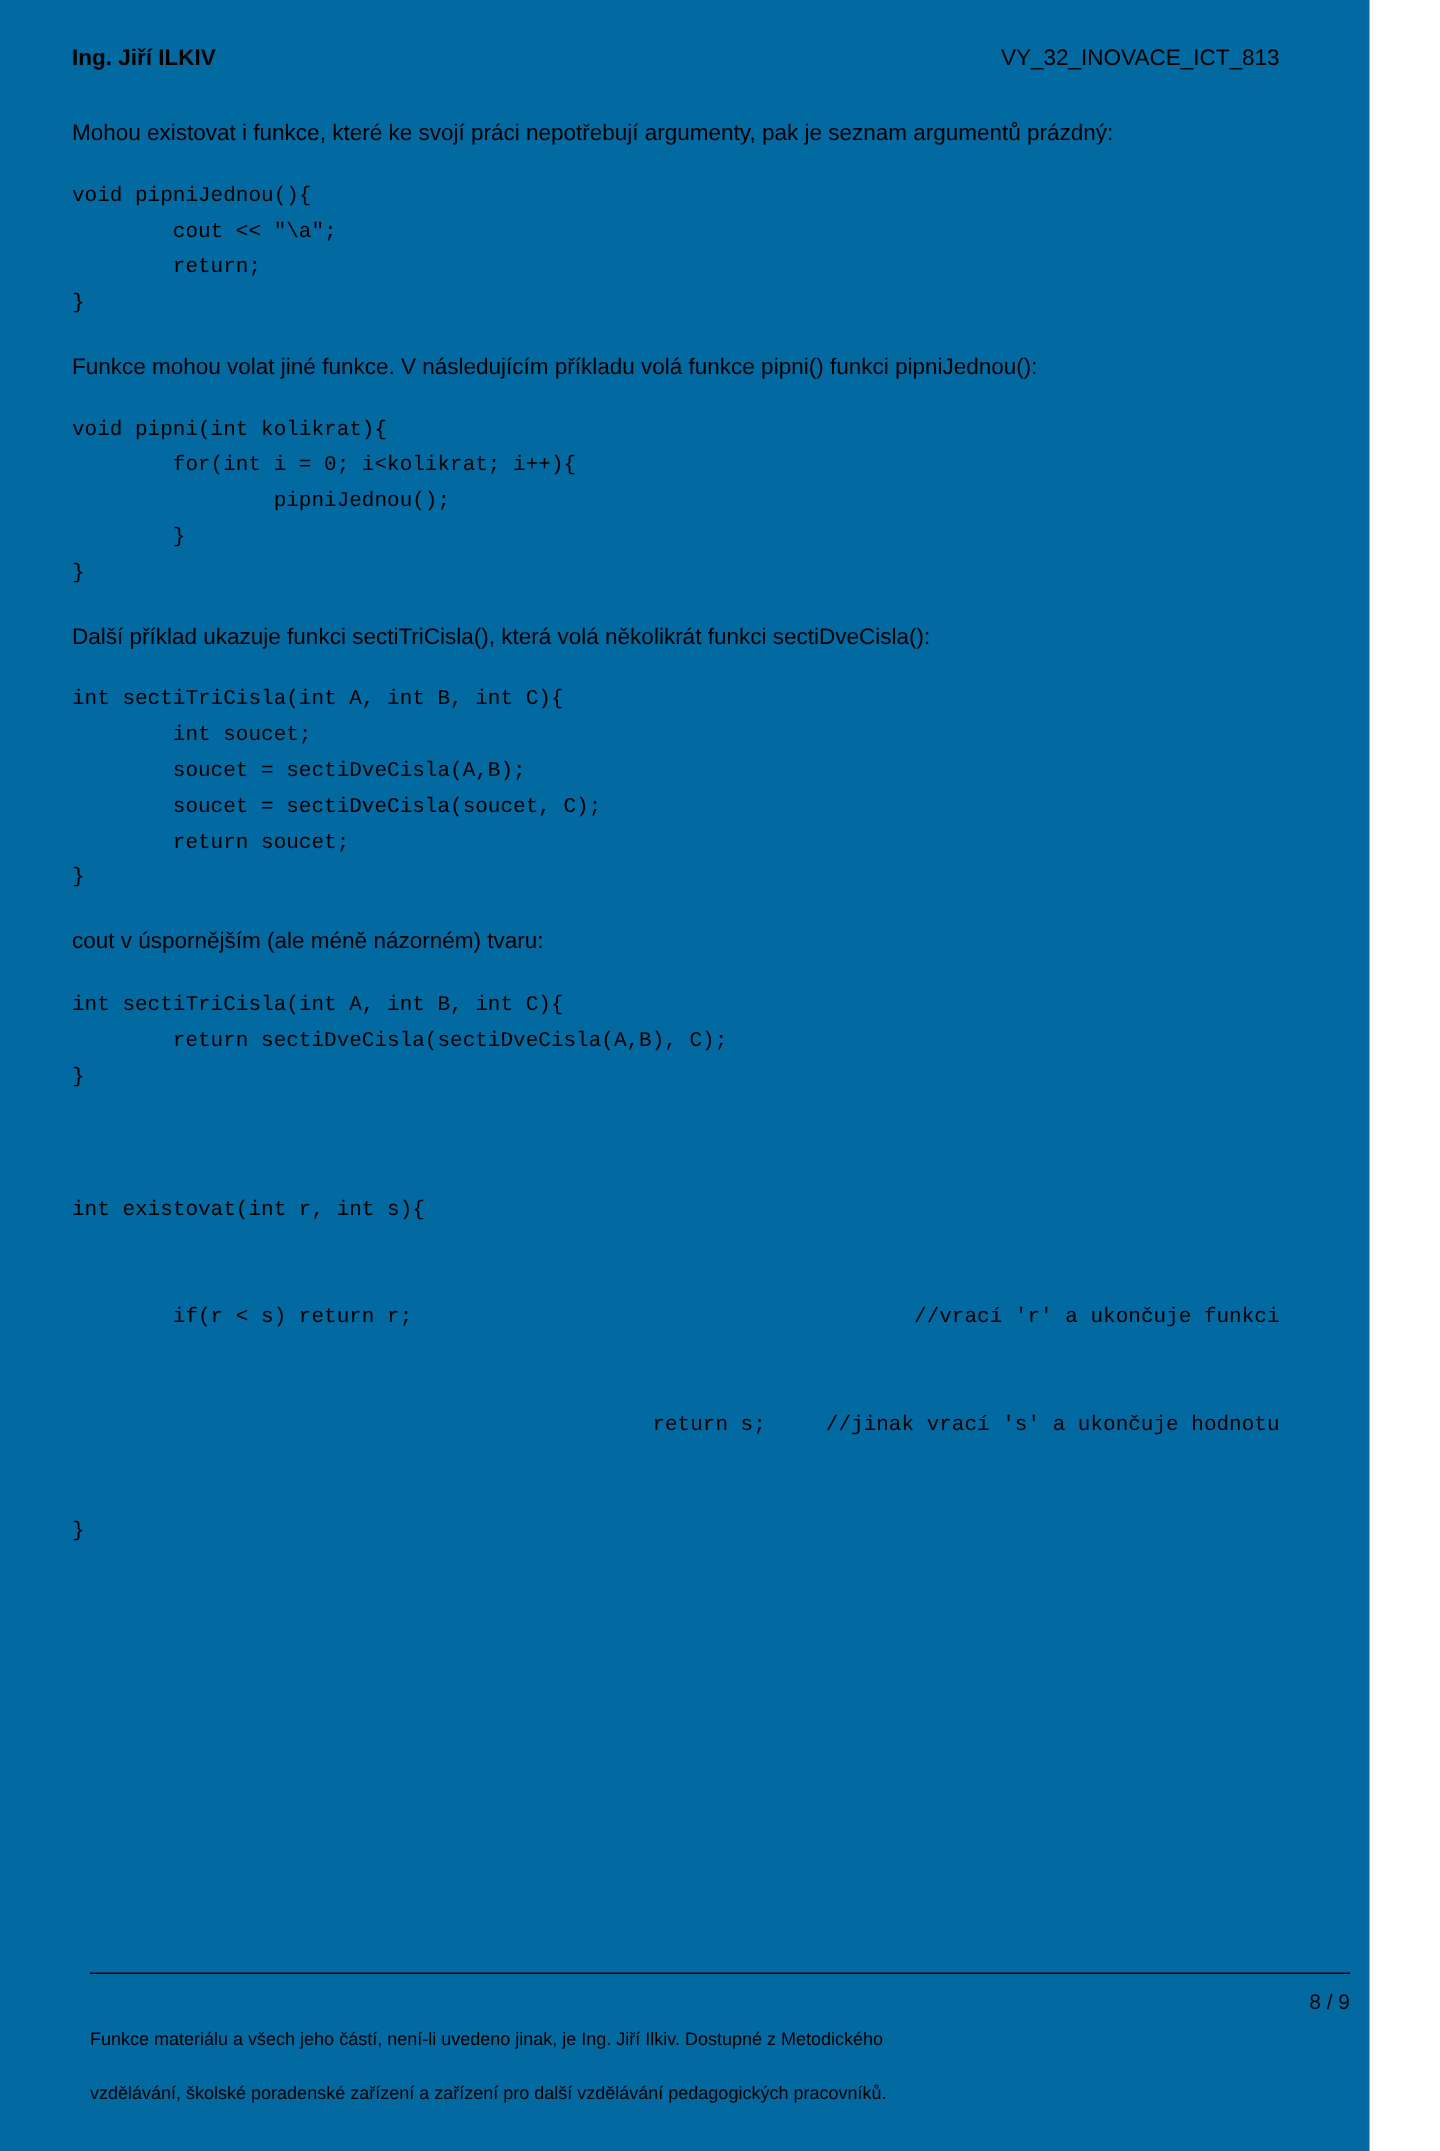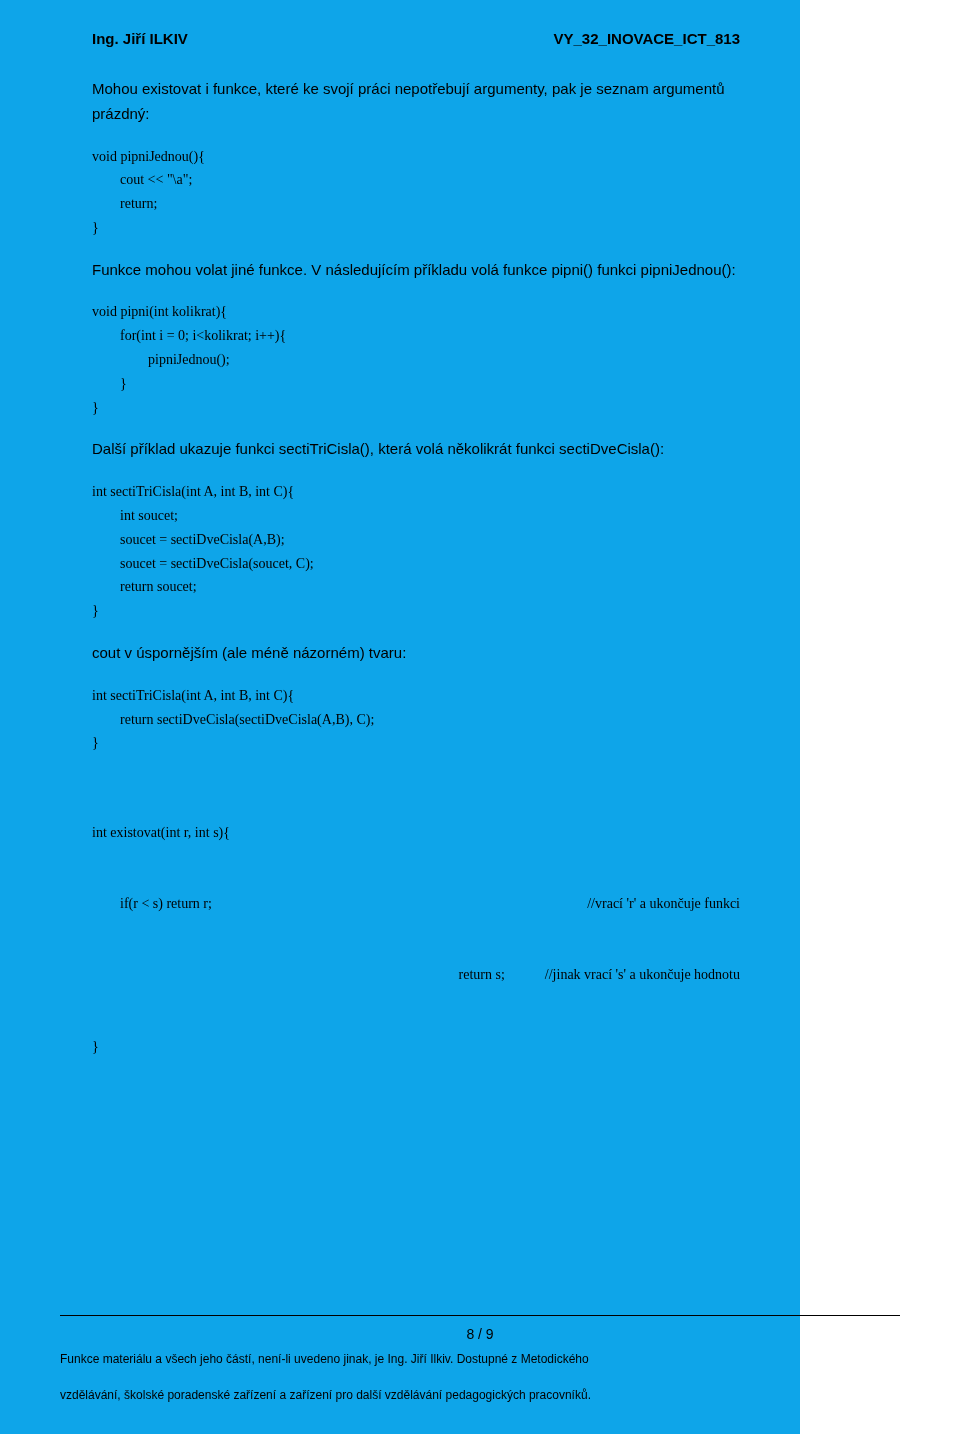--- a/index.html
+++ b/index.html
@@ -8,76 +8,76 @@
       box-sizing: border-box;
     }
     body {
       background: #ffffff;
       font-family: Arial, sans-serif;
       width: 960px;
       min-height: 1434px;
       position: relative;
     }
     .page {
-      width: 800px;
+      width: 913px;
       min-height: 1434px;
-      background: #0ea5e9;
-      padding: 30px 60px 100px 92px;
+      background: #0369a1;
+      padding: 30px 60px 100px 48px;
       position: relative;
     }
     .header {
       display: flex;
       justify-content: space-between;
       align-items: flex-start;
       margin-bottom: 30px;
       border-bottom: none;
     }
     .header-left {
       font-size: 15px;
       font-weight: bold;
       font-family: Arial, sans-serif;
     }
     .header-right {
       font-size: 15px;
-      font-weight: bold;
+      font-weight: normal;
       font-family: Arial, sans-serif;
     }
     .main-content {
       font-family: Arial, sans-serif;
       font-size: 15px;
       line-height: 1.6;
       color: #000000;
     }
     .paragraph {
       margin-bottom: 18px;
       line-height: 1.65;
     }
     .code-block {
-      font-family: Liberation Serif, serif;
+      font-family: Liberation Mono, monospace;
       font-size: 14px;
       line-height: 1.7;
       margin: 12px 0 18px 0;
       white-space: pre;
       color: #000000;
     }
     .footer {
       position: absolute;
       bottom: 30px;
       left: 0;
       right: 0;
       width: 960px;
       padding: 0 60px;
     }
     .footer-divider {
       border: none;
       border-top: 1px solid #000000;
       margin-bottom: 10px;
     }
     .footer-page {
-      text-align: center;
+      text-align: right;
       font-size: 14px;
       margin-bottom: 8px;
     }
     .footer-text {
       font-size: 12px;
       line-height: 1.5;
       color: #000000;
       text-align: left;
     }
   </style>

